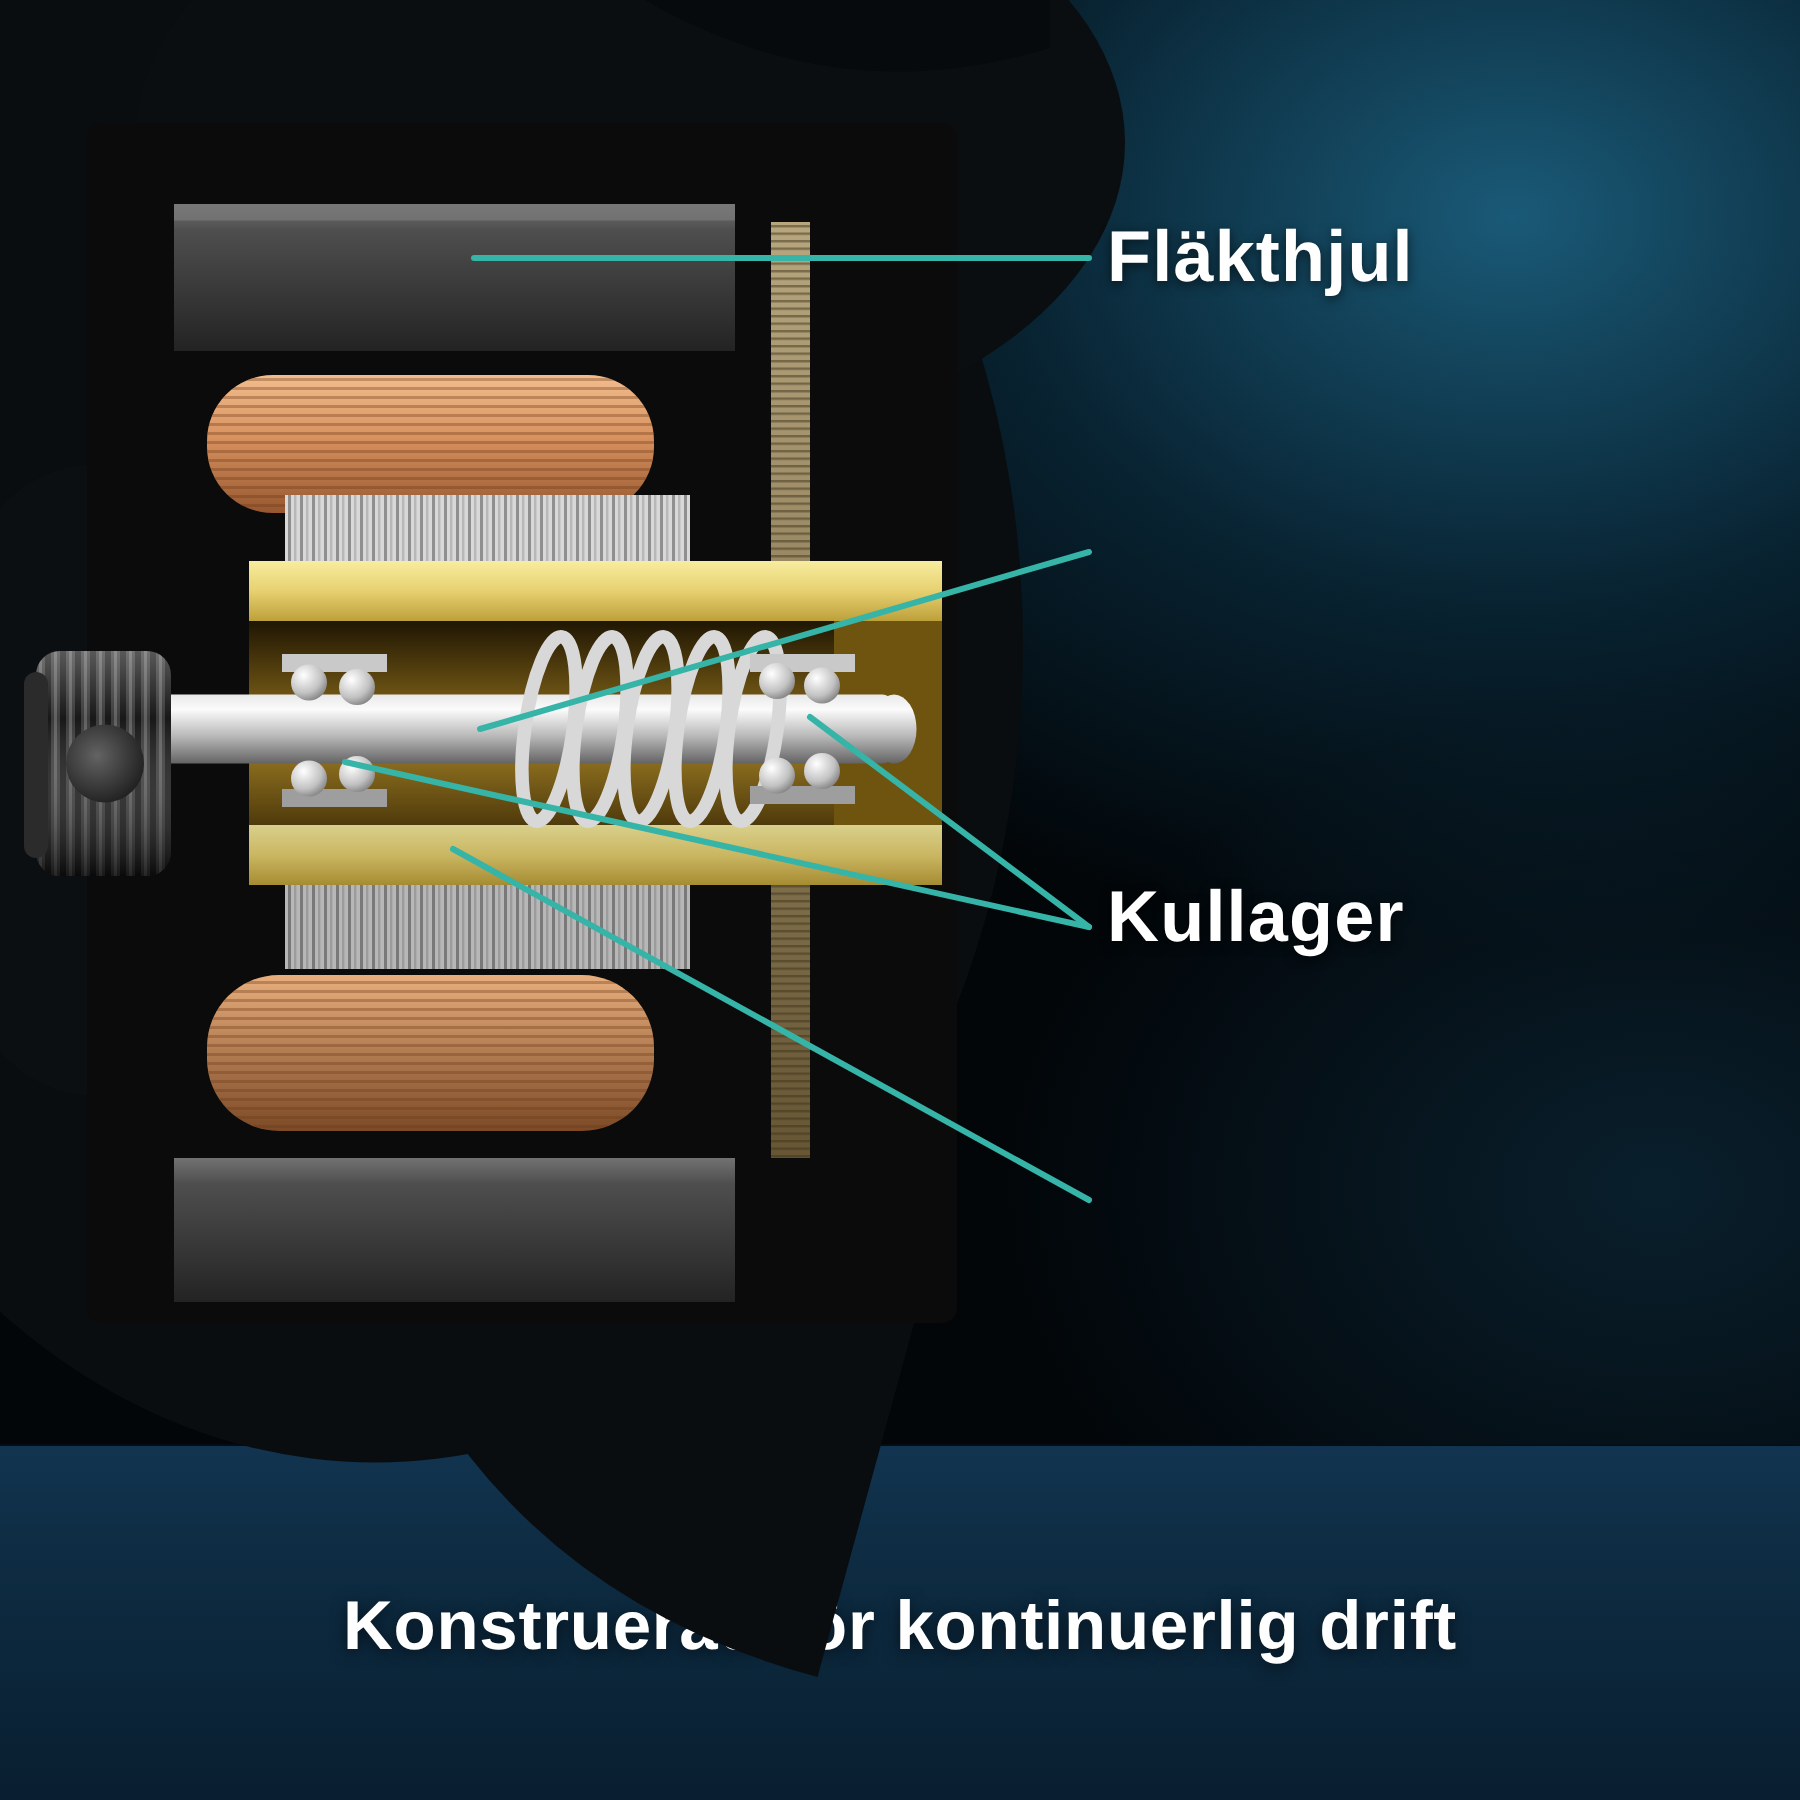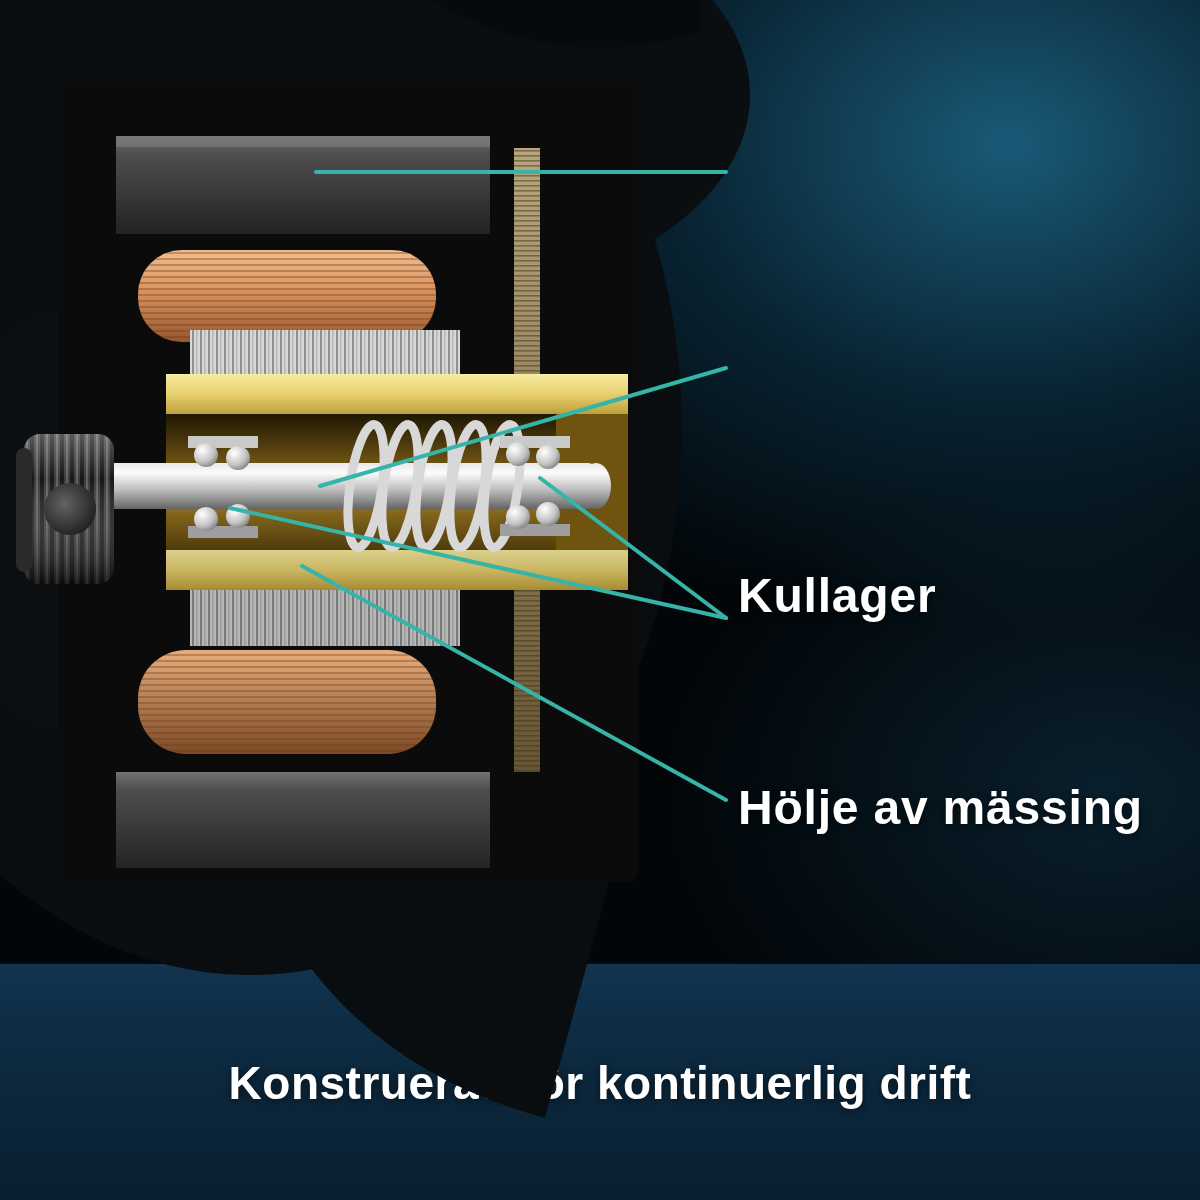--- a/index.html
+++ b/index.html
@@ -22,21 +22,21 @@
     text-shadow:0 2px 10px rgba(0,0,0,0.55);
   }
   .motor-svg{position:absolute;left:0;top:0;}
   .label{
     position:absolute;color:#ffffff;font-size:48px;font-weight:600;
     letter-spacing:0.8px;white-space:nowrap;
     text-shadow:0 2px 8px rgba(0,0,0,0.6);
   }
   #lbl-fan{left:738px;top:144px;}
   #lbl-shaft{left:738px;top:338px;}
-  #lbl-bearing{left:738px;top:568px;}
+  #lbl-bearing{left:738px;top:584px;}
   #lbl-brass{left:738px;top:780px;}
 </style>
 </head>
 <body>
 
 <div class="stage">
 
   <div class="caption-band">
     <div class="caption">Konstruerad för kontinuerlig drift</div>
   </div>
@@ -198,16 +198,16 @@
 
     <g stroke="#35b4a7" stroke-width="4" stroke-linecap="round">
       <line x1="316" y1="172" x2="726" y2="172"></line>
       <line x1="320" y1="486" x2="726" y2="368"></line>
       <line x1="230" y1="508" x2="726" y2="618"></line>
       <line x1="540" y1="478" x2="726" y2="618"></line>
       <line x1="302" y1="566" x2="726" y2="800"></line>
     </g>
   </svg>
 
+  <div class="label" id="lbl-fan">Fläkthjul</div>
   <div class="label" id="lbl-bearing">Kullager</div>
-  <div class="label" id="lbl-brass">Hölje av mässing</div>
 
 </div>
 
 </body></html>

